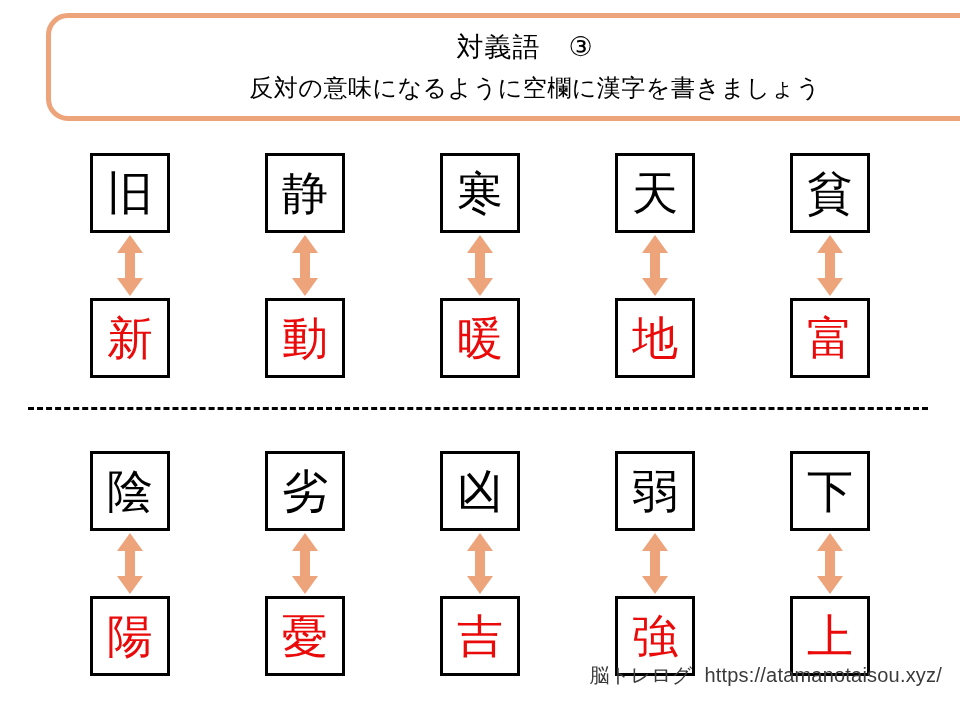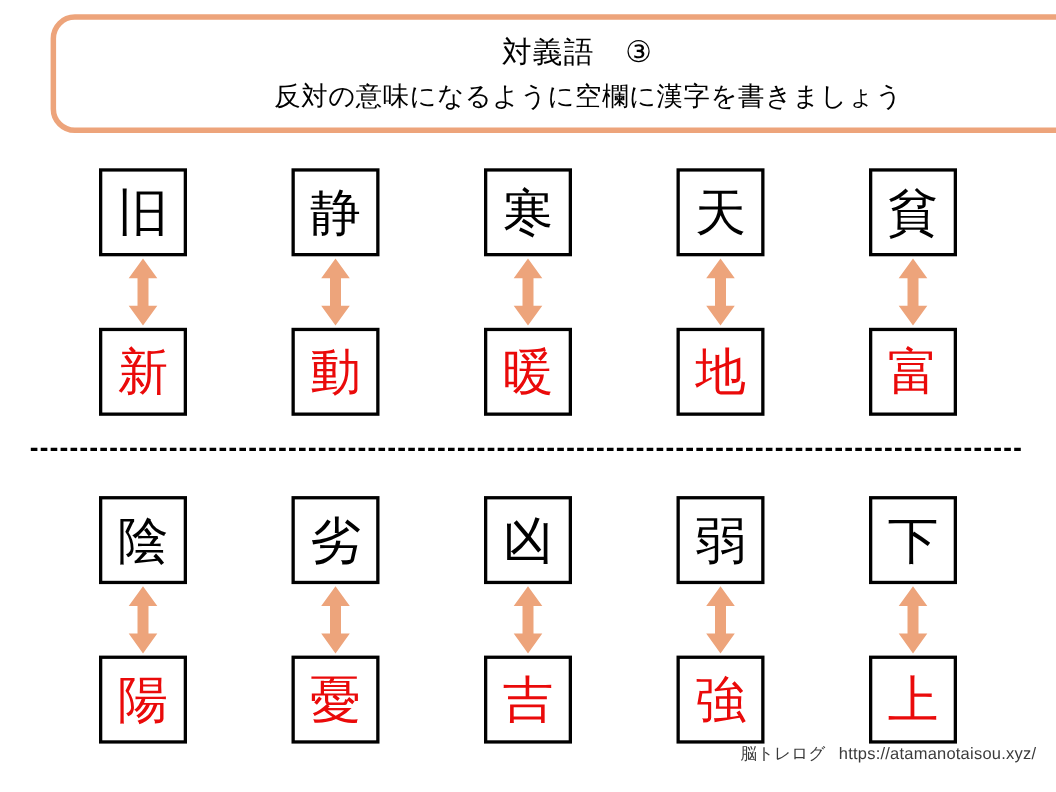--- a/index.html
+++ b/index.html
@@ -108,21 +108,21 @@
     width: 900px;
     height: 0;
     border-top: 3px dashed #000000;
   }
 
   
   .footer {
     position: absolute;
     right: 18px;
     bottom: 8px;
-    font-size: 15px;
+    font-size: 20px;
     color: #3b3b3b;
     white-space: pre;
     letter-spacing: 0.2px;
     text-align: right;
   }
   .footer .site { margin-right: 12px; }
 </style>
 </head>
 <body>
 

